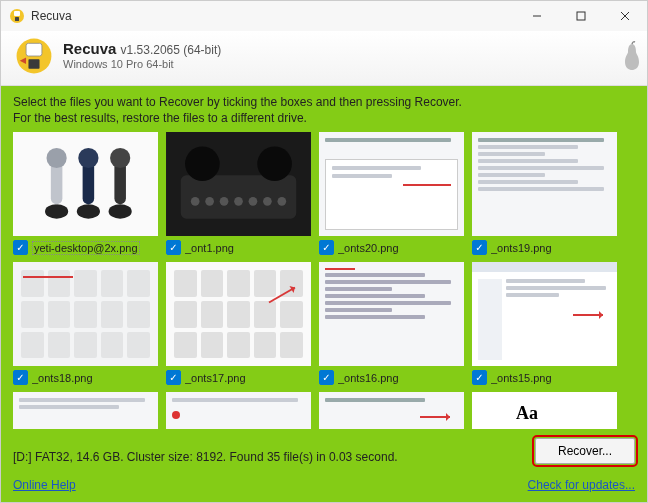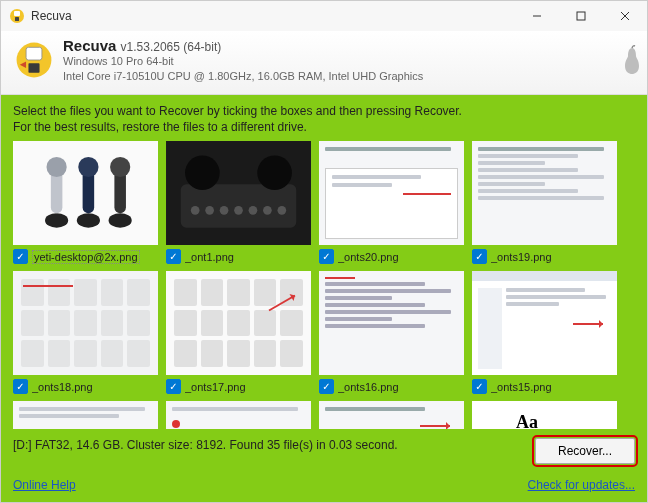--- a/index.html
+++ b/index.html
@@ -22,21 +22,21 @@
   .grid { flex: 1; overflow-y: auto; display: flex; flex-wrap: wrap; gap: 4px 8px; align-content: flex-start; }
   .grid::-webkit-scrollbar { width: 16px; }
   .grid::-webkit-scrollbar-track { background: #f0f0f0; }
   .grid::-webkit-scrollbar-thumb { background: #c0c0c0; border: 3px solid #f0f0f0; border-radius: 8px; }
   .item { width: 145px; height: 126px; display: flex; flex-direction: column; }
   .thumb { width: 145px; height: 104px; background: #e9ecef; display: flex; align-items: center; justify-content: center; overflow: hidden; position: relative; }
   .label-row { display: flex; align-items: center; gap: 4px; padding-top: 4px; }
   .chk { width: 15px; height: 15px; border: 1px solid #0078d4; border-radius: 2px; background: #0078d4; display: flex; align-items: center; justify-content: center; color: #fff; font-size: 10px; flex: 0 0 auto; cursor: pointer; }
   .fname { font-size: 11px; color: #222; white-space: nowrap; overflow: hidden; text-overflow: ellipsis; }
   .fname.boxed { border: 1px dotted #888; padding: 0 1px; }
-  .status-row { display: flex; align-items: flex-start; padding: 8px 12px; border-top: 1px solid transparent; }
+  .status-row { display: flex; align-items: flex-end; padding: 8px 12px; border-top: 1px solid transparent; }
   .status-text { font-size: 12px; color: #222; flex: 1; }
   .recover-btn { font-size: 12px; padding: 5px 22px; background: #f4f4f4; border: 1px solid #aaa; border-radius: 2px; cursor: pointer; outline: 2px solid #d60000; outline-offset: 1px; }
   .footer { display: flex; padding: 6px 12px 10px 12px; }
   .link { color: #1a56c4; text-decoration: underline; font-size: 12px; cursor: pointer; }
   .link.right { margin-left: auto; text-decoration: underline; }
   
   .th-doc { width: 100%; height: 100%; background: #f5f6f8; display: flex; flex-direction: column; padding: 6px; gap: 3px; }
   .th-bar { height: 4px; background: #c8ccd4; border-radius: 1px; }
   .th-bar.s { width: 50%; } .th-bar.m { width: 75%; } .th-bar.l { width: 95%; }
   .th-redline { height: 2px; background: #d83838; margin-top: 6px; }
@@ -82,21 +82,20 @@
   <div class="header">
     <svg class="header-icon" viewBox="0 0 48 48">
         <circle cx="24" cy="24" r="22" fill="#f3c52a"></circle>
         <rect x="14" y="8" width="20" height="16" rx="3" fill="#fff" stroke="#888" stroke-width="1"></rect>
         <rect x="17" y="28" width="14" height="12" rx="1" fill="#3a3a3a"></rect>
         <path d="M6 30 L14 26 L14 34 Z" fill="#d04a2a"></path>
       </svg>
     <div class="header-text">
       <h1><span>Recuva</span> <span style="font-weight:400;font-size:12px;color:#555">v1.53.2065 (64-bit)</span></h1>
       <div class="sub">Windows 10 Pro 64-bit</div>
-      <div class="sub">Intel Core i7-10510U CPU @ 1.80GHz, 16.0GB RAM, Intel UHD Graphics</div>
     </div>
     <svg class="pear" viewBox="0 0 26 32">
         <path d="M13 4 C10 4 9 8 9 12 C9 14 6 16 6 22 C6 28 10 30 13 30 C16 30 20 28 20 22 C20 16 17 14 17 12 C17 8 16 4 13 4 Z" fill="#bdbdbd"></path>
         <path d="M13 4 Q14 1 16 2" stroke="#888" stroke-width="1.5" fill="none"></path>
       </svg>
   </div>
 
   <div class="instr-row">
     <div class="instr-text">
       <div>Select the files you want to Recover by ticking the boxes and then pressing Recover.</div>

